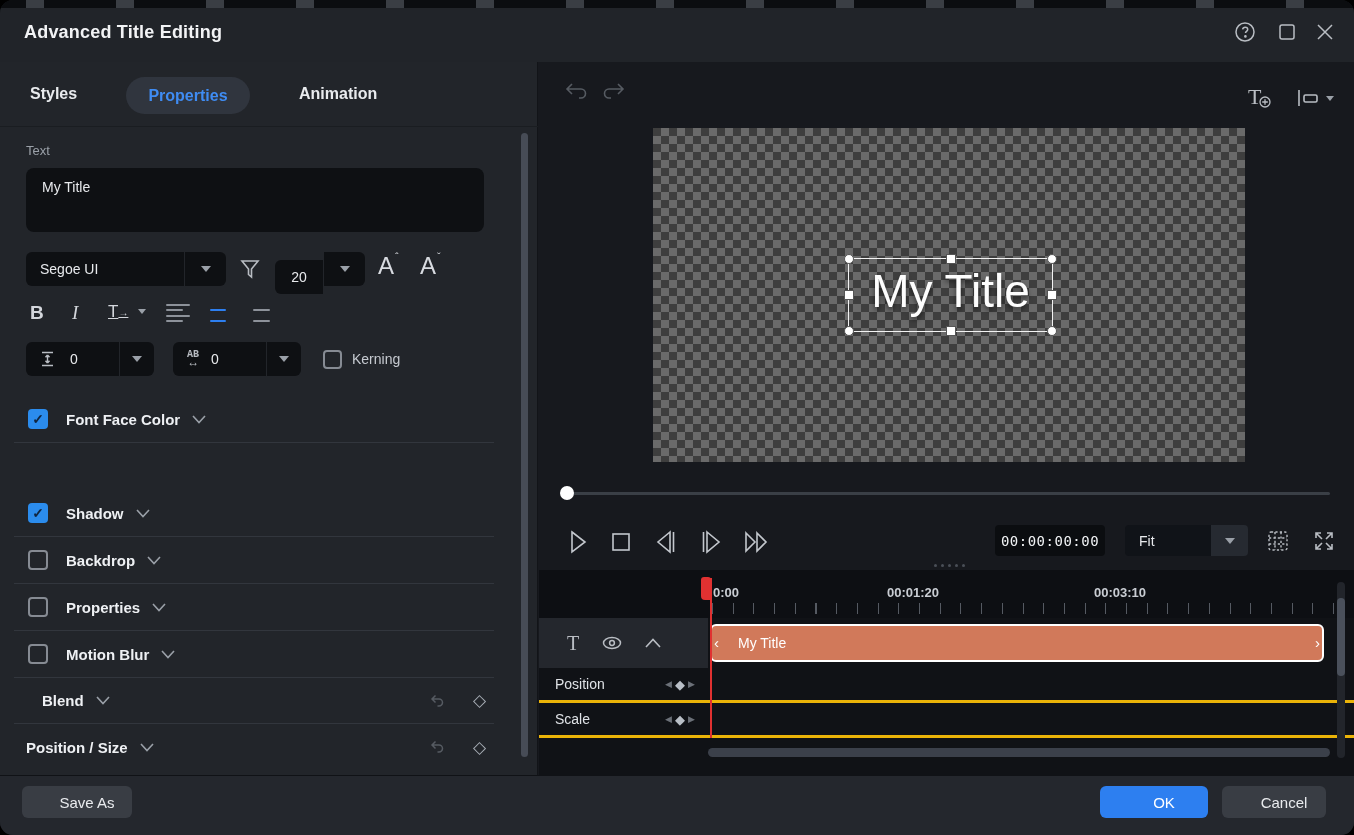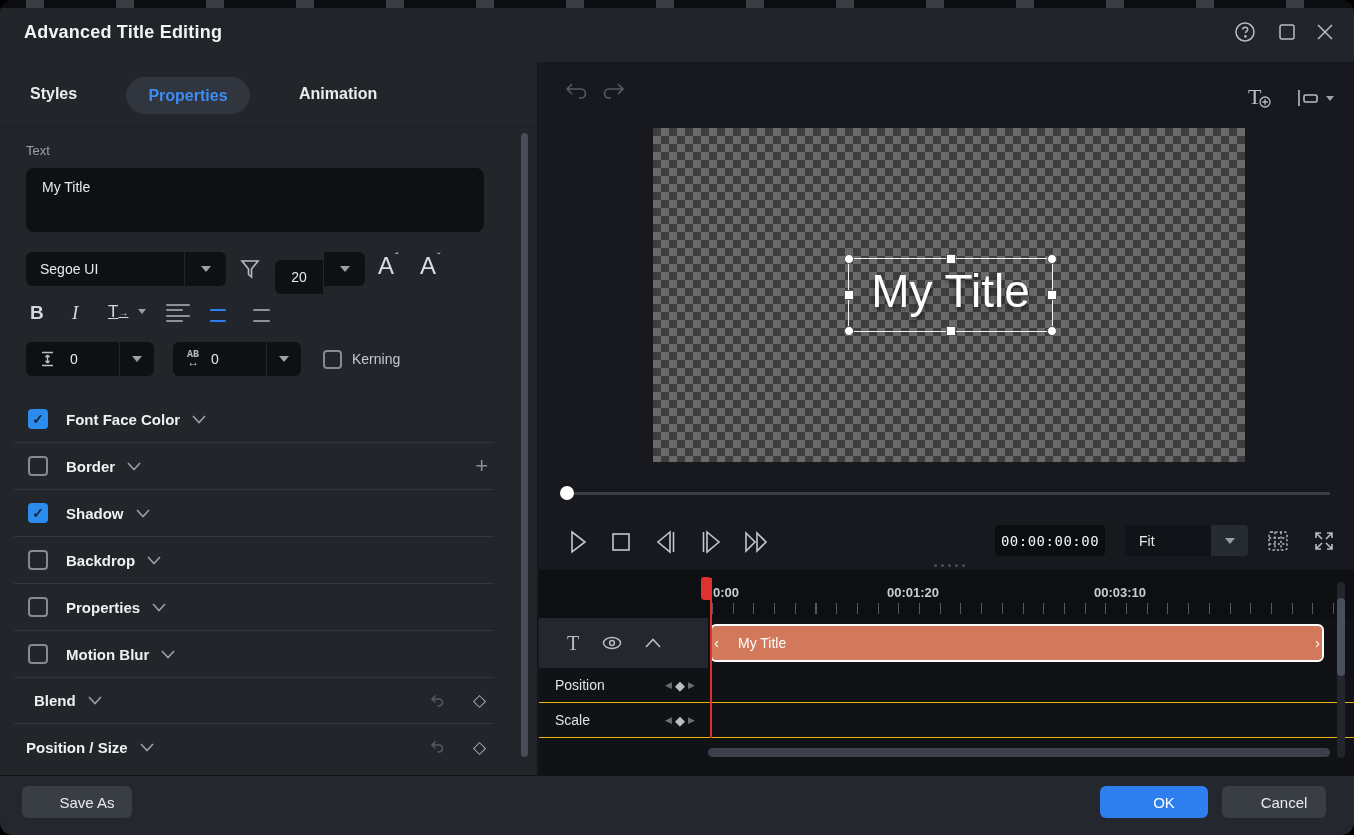--- a/index.html
+++ b/index.html
@@ -86,21 +86,21 @@
   .timeline{left:539px;top:570px;width:815px;height:205px;background:#101216;}
   .ruler-strip{left:539px;top:570px;width:815px;height:48px;background:#0d0f13;}
   .ruler-label{top:585px;font-size:13px;font-weight:bold;color:#c9cdd3;}
   .ruler-ticks{left:712px;top:603px;width:622px;height:11px;
     background:repeating-linear-gradient(90deg,#555a62 0 1px,transparent 1px 20.7px);}
   .track-header{left:539px;top:618px;width:169px;height:50px;background:#24272d;display:flex;align-items:center;gap:22px;padding-left:28px;}
   .clip{left:710px;top:624px;width:614px;height:38px;background:var(--clip);border:2px solid #fff;border-radius:6px;
     display:flex;align-items:center;cursor:pointer;}
   .clip-label{margin-left:26px;font-size:14px;color:#fff;}
   .trim{position:absolute;top:8px;color:#fff;font-size:15px;cursor:ew-resize;}
-  .prop-row{left:539px;width:815px;height:35px;display:flex;align-items:center;border-bottom:1px solid #eab308;}
+  .prop-row{left:539px;width:815px;height:35px;display:flex;align-items:center;border-bottom:3px solid #eab308;}
   .prop-label{margin-left:16px;font-size:14px;color:#dfe2e6;width:95px;}
   .kf-nav{display:flex;align-items:center;gap:3px;color:#6b7078;}
   .kf-nav .tri{font-size:9px;cursor:pointer;}
   .kf-nav .dia{font-size:13px;color:#b9bfc7;cursor:pointer;}
   .playhead-line{left:710px;top:578px;width:2px;height:160px;background:#e03131;z-index:5;}
   .playhead-flag{left:701px;top:577px;width:10px;height:23px;background:#e03131;border-radius:3px 3px 0 4px;z-index:6;cursor:grab;}
   .hscroll{left:708px;top:748px;width:622px;height:9px;border-radius:5px;background:#3b404a;cursor:pointer;}
   .vscroll-right-track{left:1337px;top:582px;width:8px;height:176px;background:#22252b;border-radius:4px;}
   .vscroll-right-thumb{left:1337px;top:598px;width:8px;height:78px;background:#4a505b;border-radius:4px;cursor:pointer;}
 
@@ -210,30 +210,20 @@
 
   <div class="abs section-row" style="top:396px">
     <span class="checkbox checked">✓</span>
     <span class="section-label">Font Face Color</span>
     <span class="chev">
         <svg width="14" height="9" viewBox="0 0 14 9" fill="none" stroke="currentColor" stroke-width="1.6">
           <path d="M1 1 L7 7.5 L13 1"></path>
         </svg>
       </span>
   </div>
-  <div class="abs section-row" style="top:443px">
-    <span class="checkbox unchecked"></span>
-    <span class="section-label">Border</span>
-    <span class="chev">
-        <svg width="14" height="9" viewBox="0 0 14 9" fill="none" stroke="currentColor" stroke-width="1.6">
-          <path d="M1 1 L7 7.5 L13 1"></path>
-        </svg>
-      </span>
-    <span class="plus-btn">+</span>
-  </div>
   <div class="abs section-row" style="top:490px">
     <span class="checkbox checked">✓</span>
     <span class="section-label">Shadow</span>
     <span class="chev">
         <svg width="14" height="9" viewBox="0 0 14 9" fill="none" stroke="currentColor" stroke-width="1.6">
           <path d="M1 1 L7 7.5 L13 1"></path>
         </svg>
       </span>
   </div>
   <div class="abs section-row" style="top:537px">
@@ -258,21 +248,21 @@
     <span class="checkbox unchecked"></span>
     <span class="section-label">Motion Blur</span>
     <span class="chev">
         <svg width="14" height="9" viewBox="0 0 14 9" fill="none" stroke="currentColor" stroke-width="1.6">
           <path d="M1 1 L7 7.5 L13 1"></path>
         </svg>
       </span>
   </div>
 
   <div class="abs adjust-row" style="top:678px">
-    <span class="section-label" style="margin-left:8px">Blend</span>
+    <span class="section-label" style="margin-left:16px">Blend</span>
     <span class="chev">
         <svg width="14" height="9" viewBox="0 0 14 9" fill="none" stroke="currentColor" stroke-width="1.6">
           <path d="M1 1 L7 7.5 L13 1"></path>
         </svg>
       </span>
     <span class="kf-reset">
       <svg width="20" height="20" viewBox="0 0 20 20" fill="none" stroke="currentColor" stroke-width="1.5">
           <path d="M8.5 4.5 L5 8 L8.5 11.5 M5 8 H12 a3.5 3.5 0 0 1 0 7 h-1.5"></path>
         </svg>
     </span>

